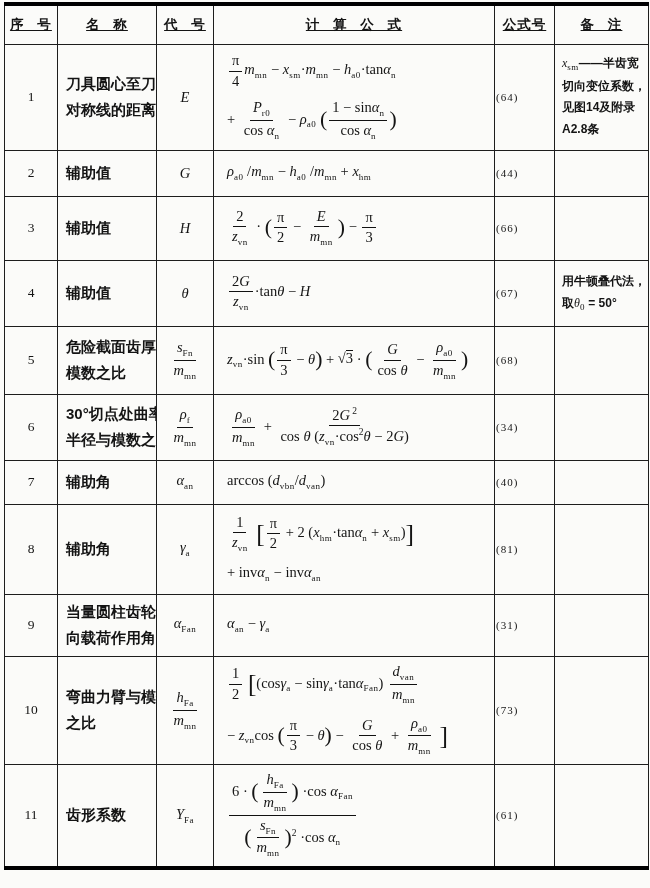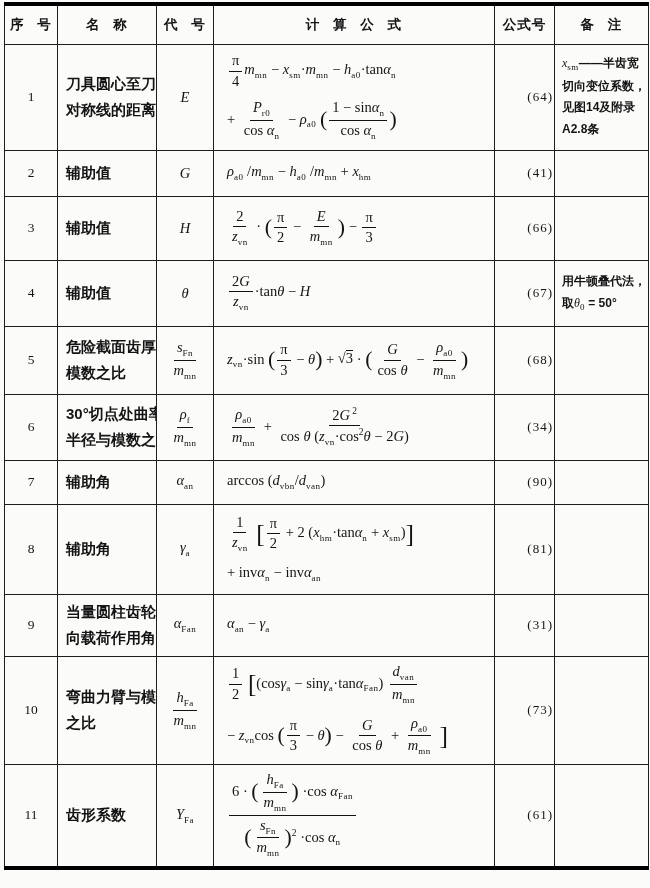--- a/index.html
+++ b/index.html
@@ -19,21 +19,21 @@
     border-left:1.5px solid #151515;
     border-right:1.5px solid #151515;
     border-top:4px solid #000;
     border-bottom:4px solid #000;
   }
   th,td{
     border:1px solid #1d1d1d;
     vertical-align:middle;
     overflow:hidden;
   }
-  thead tr{height:40px;}
+  thead tr{height:40px;text-decoration:underline;}
   th{
     font-size:13.5px;font-weight:bold;
     word-spacing:8px;
     text-align:center;
     letter-spacing:1px;
   }
   
   tbody tr:nth-child(1){height:106px;}
   tbody tr:nth-child(2){height:46px;}
   tbody tr:nth-child(3){height:64px;}
@@ -53,23 +53,23 @@
   }
   .c-name{
     font-size:15px;
     font-weight:600;
     padding-left:8px;
     line-height:1.75;
     white-space:nowrap;
   }
   .c-sym{text-align:center;}
   .c-eq{
-    text-align:right;
+    text-align:left;
     font-family:"Liberation Serif","DejaVu Serif",serif;
-    font-size:13px;
+    font-size:11px;
     letter-spacing:1px;
     margin-left:35px;
   }
   .c-rem{
     font-size:12px;
     font-weight:600;
     padding:4px 4px 4px 7px;
     line-height:1.8;
     white-space:nowrap;
   }
@@ -141,21 +141,21 @@
                 <span class="de">cos <i>α</i><sub>n</sub></span>
               </span><span class="pa">)</span></span></td>
     <td class="c-eq">(64)</td>
     <td class="c-rem"><i>x</i><sub>sm</sub>——半齿宽<br>切向变位系数，<br>见图14及附录<br>A2.8条</td>
   </tr>
         <tr>
     <td class="c-no">2</td>
     <td class="c-name">辅助值</td>
     <td class="c-sym formula"><i>G</i></td>
     <td class="c-form formula"><i>ρ</i><sub>a0</sub> /<i>m</i><sub>mn</sub> − <i>h</i><sub>a0</sub> /<i>m</i><sub>mn</sub> + <i>x</i><sub>hm</sub></td>
-    <td class="c-eq">(41)</td>
+    <td class="c-eq">(44)</td>
     <td class="c-rem"></td>
   </tr>
         <tr>
     <td class="c-no">3</td>
     <td class="c-name">辅助值</td>
     <td class="c-sym formula"><i>H</i></td>
     <td class="c-form formula"><span class="fr">
               <span class="nu">2</span>
               <span class="de"><i>z</i><sub>vn</sub></span>
             </span> · <span class="pa">(</span><span class="fr">
@@ -217,21 +217,21 @@
               <span class="de">cos <i>θ</i> (<i>z</i><sub>vn</sub>·cos<sup>2</sup><i>θ</i> − 2<i>G</i>)</span>
             </span></td>
     <td class="c-eq">(34)</td>
     <td class="c-rem"></td>
   </tr>
         <tr>
     <td class="c-no">7</td>
     <td class="c-name">辅助角</td>
     <td class="c-sym formula"><i>α</i><sub>an</sub></td>
     <td class="c-form formula">arccos (<i>d</i><sub>vbn</sub>/<i>d</i><sub>van</sub>)</td>
-    <td class="c-eq">(90)</td>
+    <td class="c-eq">(40)</td>
     <td class="c-rem"></td>
   </tr>
         <tr>
     <td class="c-no">8</td>
     <td class="c-name">辅助角</td>
     <td class="c-sym formula"><i>γ</i><sub>a</sub></td>
     <td class="c-form formula"><span class="fr">
               <span class="nu">1</span>
               <span class="de"><i>z</i><sub>vn</sub></span>
             </span> <span class="br">[</span><span class="fr">

